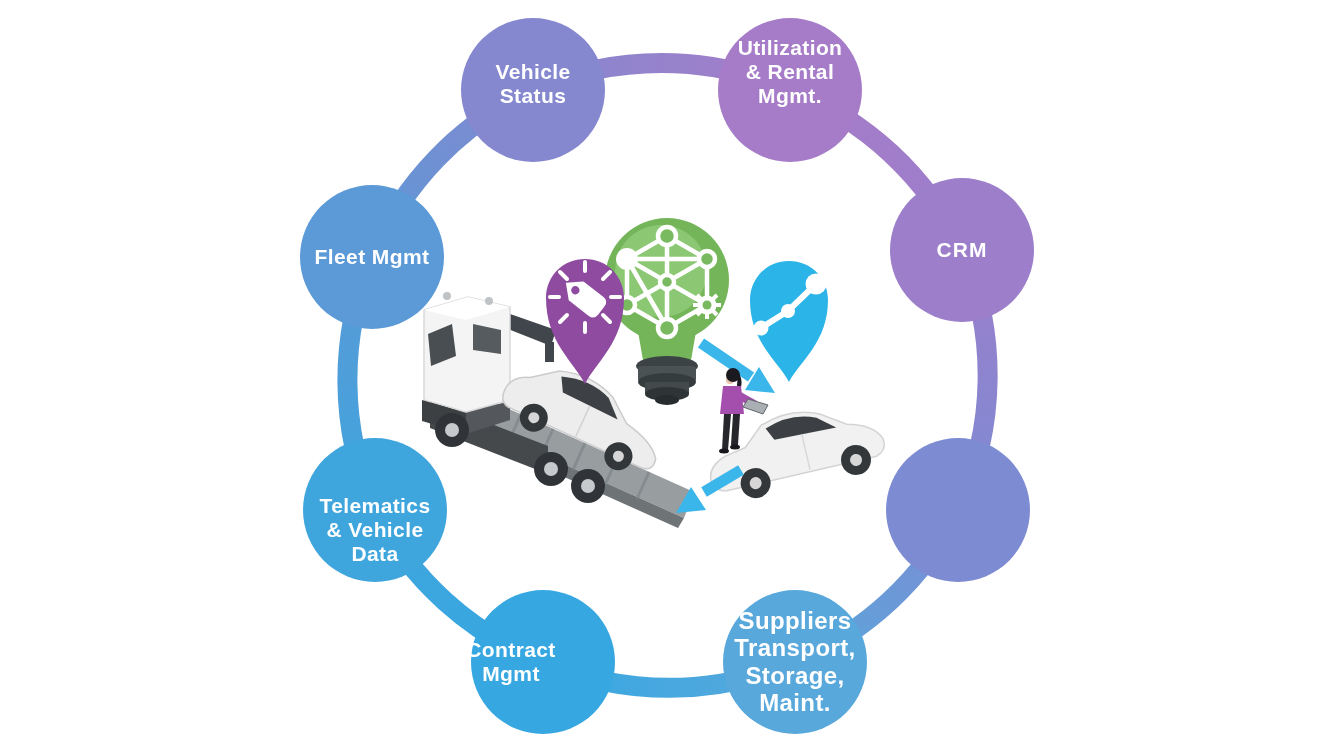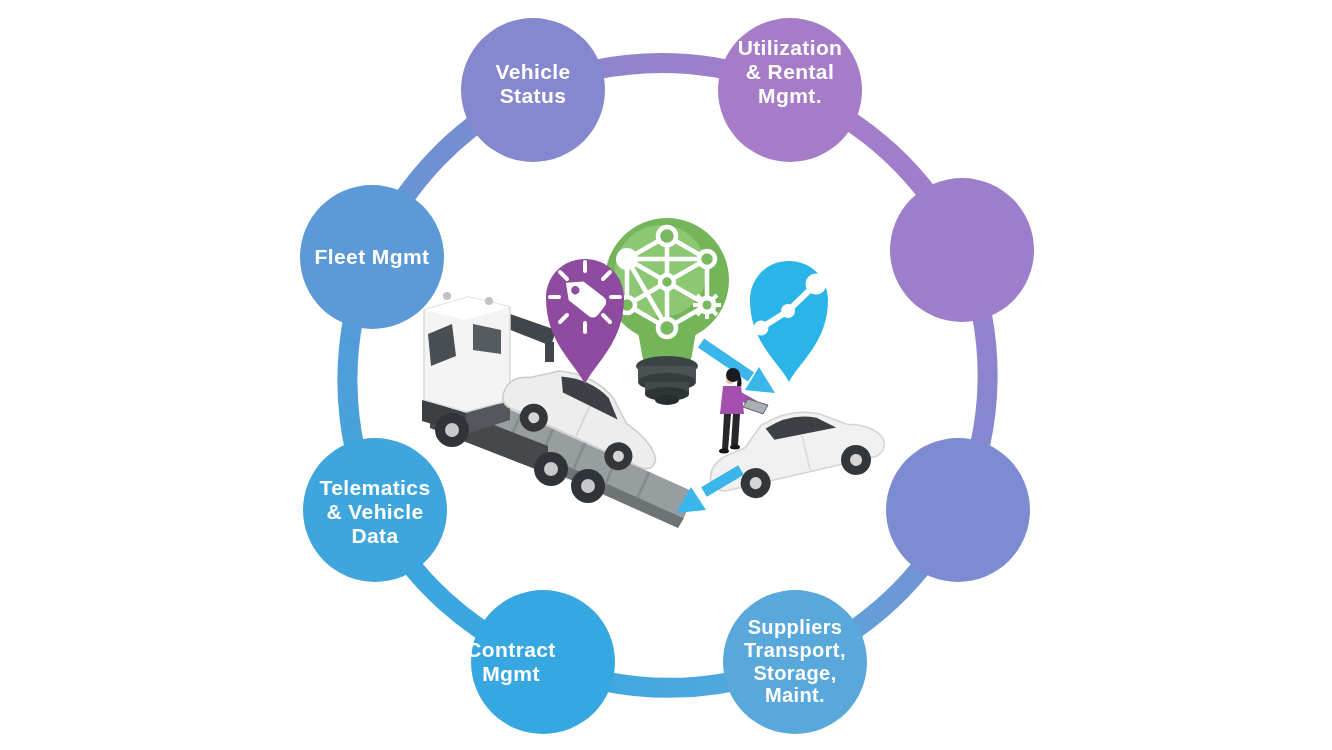--- a/index.html
+++ b/index.html
@@ -202,22 +202,23 @@
       </g>
     </g>
   </svg>
 
   <div class="node-label" style="left:372px; top:257px;">Fleet Mgmt</div>
   <div class="node-label" style="left:533px; top:84px;">Vehicle
 Status</div>
   <div class="node-label" style="left:790px; top:72px;">Utilization
 &amp; Rental
 Mgmt.</div>
-  <div class="node-label" style="left:795px; top:662px; font-size:20px;">Suppliers
+  <div class="node-label" style="left:962px; top:250px; letter-spacing:1px;">CRM</div>
+  <div class="node-label" style="left:795px; top:662px; font-size:24px;">Suppliers
 Transport,
 Storage,
 Maint.</div>
   <div class="node-label" style="left:511px; top:662px;">Contract
 Mgmt</div>
-  <div class="node-label" style="left:375px; top:512px;">Telematics
+  <div class="node-label" style="left:375px; top:530px;">Telematics
 &amp; Vehicle
 Data</div>
 </div>
 
 </body></html>

